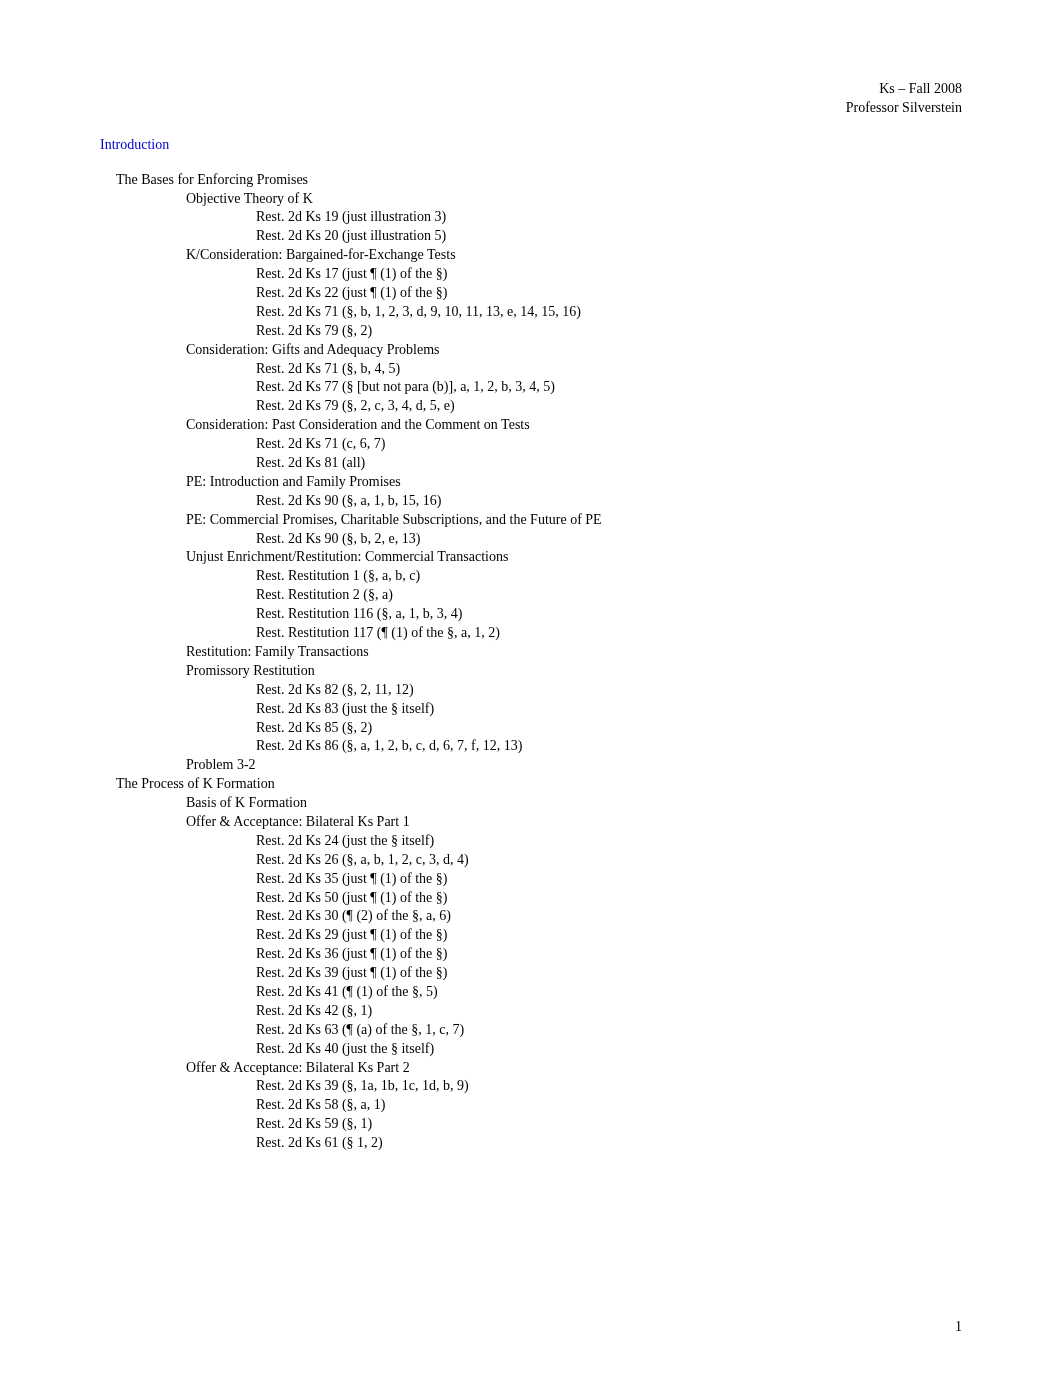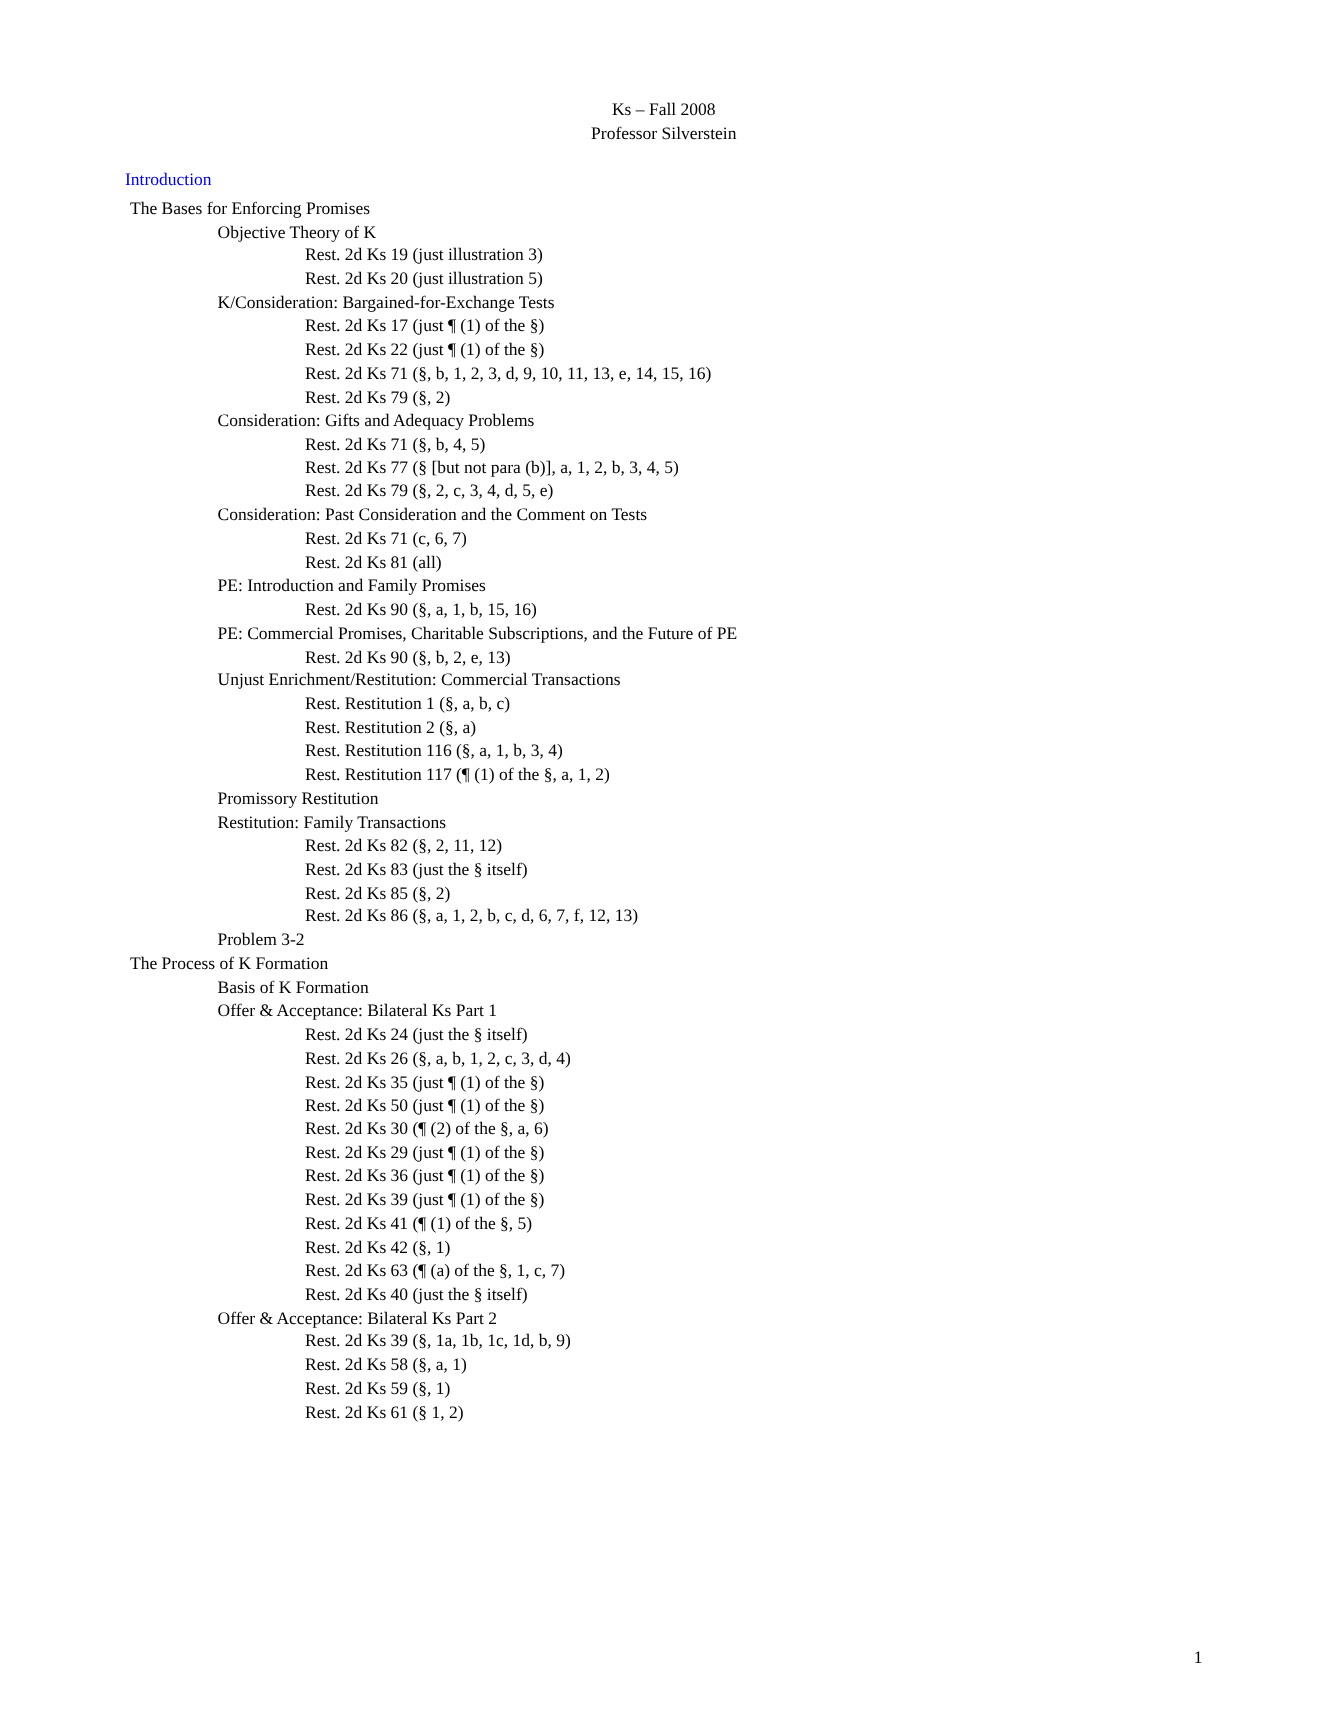--- a/index.html
+++ b/index.html
@@ -13,28 +13,29 @@
       box-sizing: border-box;
       position: relative;
       line-height: 1.35;
     }
     .header {
       text-align: center;
       margin-bottom: 18px;
     }
     .header-line {
       display: block;
+      text-align: right;
     }
     .intro-link {
       color: #0000cc;
       text-decoration: none;
       cursor: pointer;
     }
     .outline {
-      margin: 4px;
+      margin: 16px;
     }
     .l0 {
       margin-left: 0px;
     }
     .l1 {
       margin-left: 70px;
     }
     .l2 {
       margin-left: 140px;
     }
@@ -76,22 +77,22 @@
     <div class="l2">Rest. 2d Ks 81 (all)</div>
     <div class="l1">PE: Introduction and Family Promises</div>
     <div class="l2">Rest. 2d Ks 90 (§, a, 1, b, 15, 16)</div>
     <div class="l1">PE: Commercial Promises, Charitable Subscriptions, and the Future of PE</div>
     <div class="l2">Rest. 2d Ks 90 (§, b, 2, e, 13)</div>
     <div class="l1">Unjust Enrichment/Restitution: Commercial Transactions</div>
     <div class="l2">Rest. Restitution 1 (§, a, b, c)</div>
     <div class="l2">Rest. Restitution 2 (§, a)</div>
     <div class="l2">Rest. Restitution 116 (§, a, 1, b, 3, 4)</div>
     <div class="l2">Rest. Restitution 117 (¶ (1) of the §, a, 1, 2)</div>
+    <div class="l1">Restitution: Family Transactions</div>
     <div class="l1">Promissory Restitution</div>
-    <div class="l1">Restitution: Family Transactions</div>
     <div class="l2">Rest. 2d Ks 82 (§, 2, 11, 12)</div>
     <div class="l2">Rest. 2d Ks 83 (just the § itself)</div>
     <div class="l2">Rest. 2d Ks 85 (§, 2)</div>
     <div class="l2">Rest. 2d Ks 86 (§, a, 1, 2, b, c, d, 6, 7, f, 12, 13)</div>
     <div class="l1">Problem 3-2</div>
     <div class="l0">The Process of K Formation</div>
     <div class="l1">Basis of K Formation</div>
     <div class="l1">Offer &amp; Acceptance: Bilateral Ks Part 1</div>
     <div class="l2">Rest. 2d Ks 24 (just the § itself)</div>
     <div class="l2">Rest. 2d Ks 26 (§, a, b, 1, 2, c, 3, d, 4)</div>

